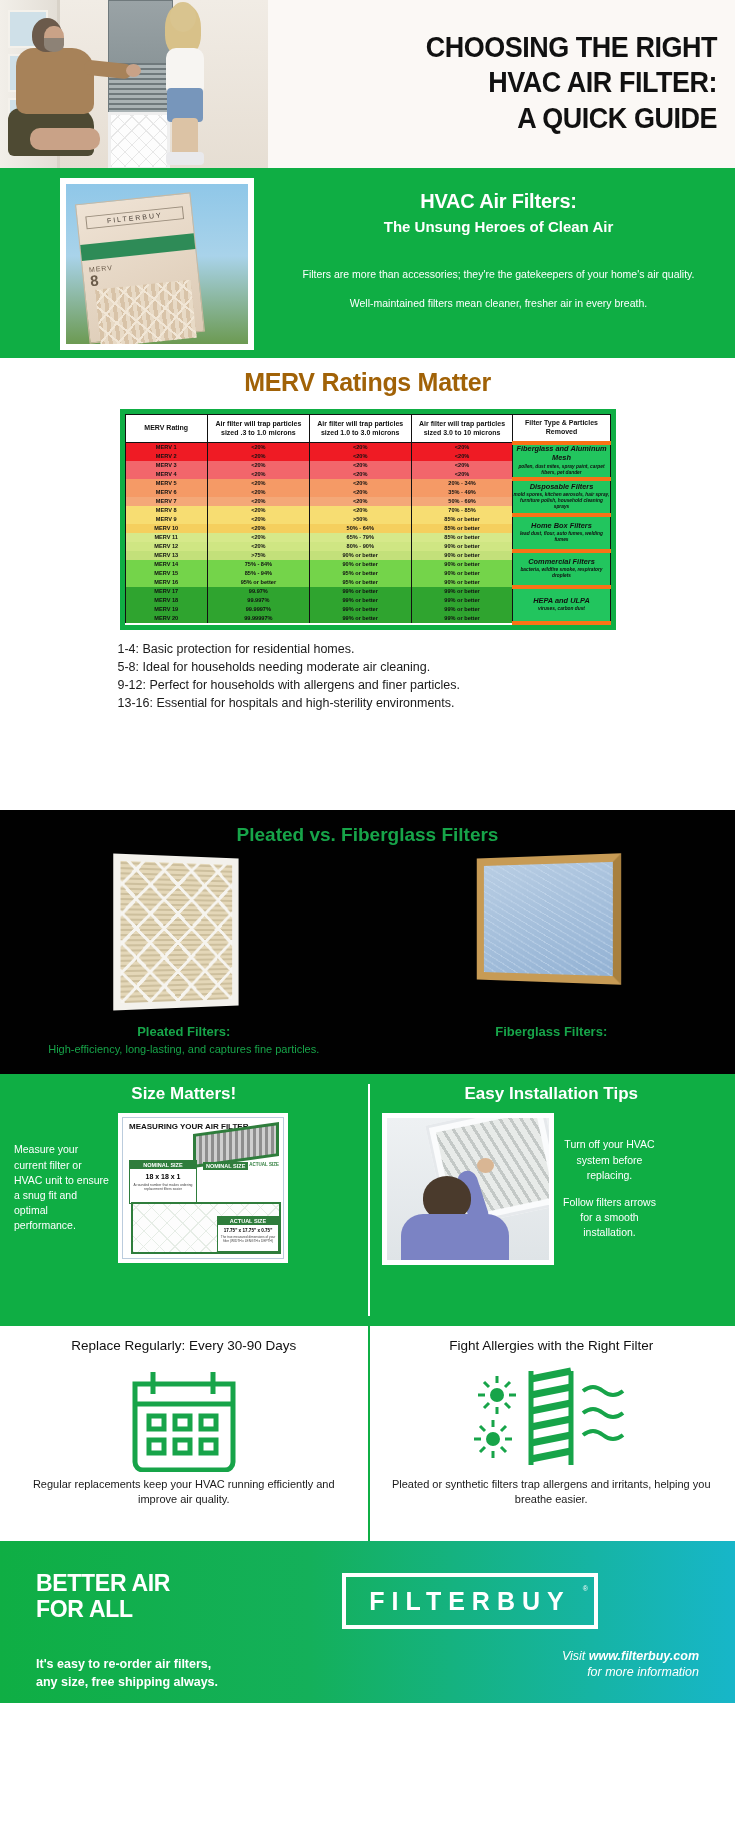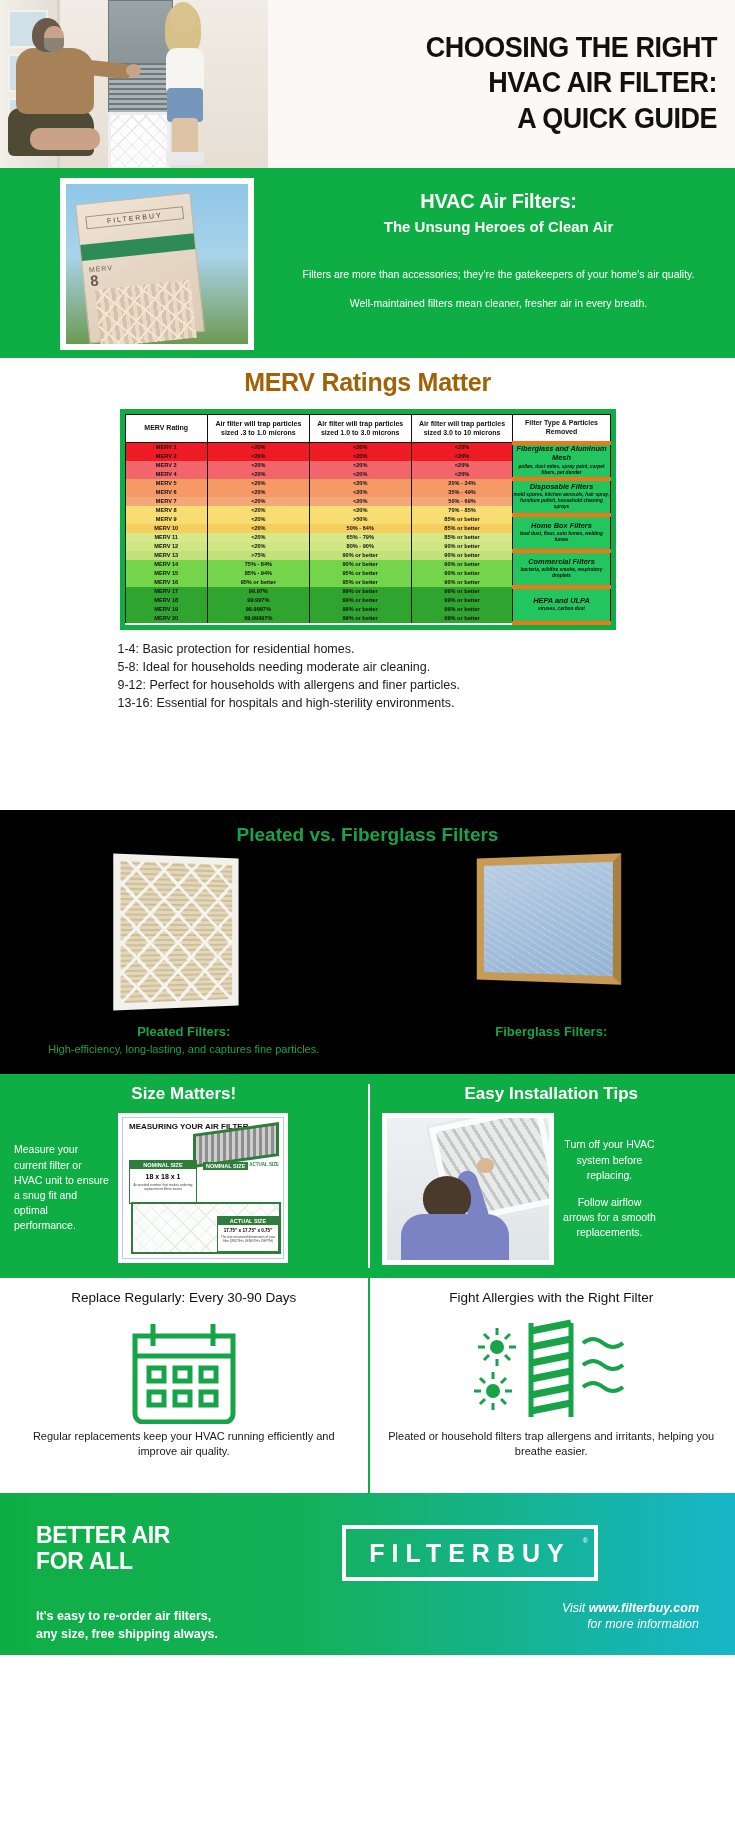--- a/index.html
+++ b/index.html
@@ -115,21 +115,21 @@
     background:linear-gradient(160deg,#b8cde3,#93b2d4); border:8px solid #c79b55;
     border-right-color:#a8803f; }
   .fiber-img:after { content:""; position:absolute; inset:0; opacity:.5;
     background-image:repeating-linear-gradient(30deg,#cfe0f2 0 1px,transparent 1px 6px); }
   .bf-caps { display:flex; margin-top:8px; }
   .bf-cap { flex:1; text-align:center; color:#17a449; }
   .bf-cap .h { font-size:13px; font-weight:700; }
   .bf-cap .p { font-size:11px; line-height:1.35; margin-top:3px; }
 
   
-  .sec-green2 { position:relative; width:735px; height:204px; background:#0fae44; display:flex; }
+  .sec-green2 { position:relative; width:735px; height:252px; background:#0fae44; display:flex; }
   .g2-col { flex:1; padding:10px 14px; position:relative; }
   .g2-divider { position:absolute; left:50%; top:10px; bottom:10px; width:2px; background:#fff; }
   .g2-h { text-align:center; color:#fff; font-size:17px; font-weight:700; }
   .g2-body { display:flex; align-items:center; margin-top:9px; gap:8px; }
   .g2-text { color:#fff; font-size:10.5px; line-height:1.45; width:96px; }
   .g2-text.r { text-align:center; }
   .measure-img { width:170px; height:150px; background:#fff; padding:4px; position:relative; }
   .mi-inner { position:relative; width:100%; height:100%; border:1px solid #bcd; background:#fff; overflow:hidden; }
   .mi-title { position:absolute; left:6px; top:5px; font-size:8px; font-weight:700; line-height:1.1; color:#111; }
   .mi-green1 { position:absolute; right:4px; top:10px; width:86px; height:34px; background:#2f7d3c;
@@ -473,21 +473,21 @@
           <div class="ii-inner">
             <div class="ii-ceil"></div>
             <div class="ii-arm"></div>
             <div class="ii-hand"></div>
             <div class="ii-head"></div>
             <div class="ii-body"></div>
           </div>
         </div>
         <div class="g2-text r">
           <div>Turn off your HVAC system before replacing.</div>
-          <div style="margin-top:12px">Follow airflow arrows for a smooth replacements.</div>
+          <div style="margin-top:12px">Follow filters arrows for a smooth installation.</div>
         </div>
       </div>
     </div>
   </div>
 
   <div class="sec-white2">
     <div class="w2-divider"></div>
     <div class="w2-col">
       <div class="w2-h">Replace Regularly: Every 30-90 Days</div>
       <div class="w2-icon">
@@ -513,21 +513,21 @@
           <path d="M60 14 L100 6 M60 30 L100 22 M60 46 L100 38 M60 62 L100 54 M60 78 L100 70 M60 94 L100 86" stroke-width="7"></path>
           <circle cx="26" cy="30" r="7" fill="#17a449" stroke="none"></circle>
           <path d="M26 18 v-7 M26 42 v7 M14 30 h-7 M38 30 h7 M18 22 l-5 -5 M34 38 l5 5 M34 22 l5 -5 M18 38 l-5 5" stroke-width="3"></path>
           <circle cx="22" cy="74" r="7" fill="#17a449" stroke="none"></circle>
           <path d="M22 62 v-7 M22 86 v7 M10 74 h-7 M34 74 h7 M14 66 l-5 -5 M30 82 l5 5 M30 66 l5 -5 M14 82 l-5 5" stroke-width="3"></path>
           <path d="M112 26 q10 -8 20 0 q10 8 20 0" stroke-width="4"></path>
           <path d="M112 48 q10 -8 20 0 q10 8 20 0" stroke-width="4"></path>
           <path d="M112 70 q10 -8 20 0 q10 8 20 0" stroke-width="4"></path>
         </svg>
       </div>
-      <div class="w2-p">Pleated or household filters trap allergens and irritants, helping you breathe easier.</div>
+      <div class="w2-p">Pleated or synthetic filters trap allergens and irritants, helping you breathe easier.</div>
     </div>
   </div>
 
   <div class="sec-footer">
     <div class="ft-left">
       <div class="ft-h">BETTER AIR</div>
       <div class="ft-h">FOR ALL</div>
       <div class="ft-p">
         <div>It's easy to re-order air filters,</div>
         <div>any size, free shipping always.</div>

